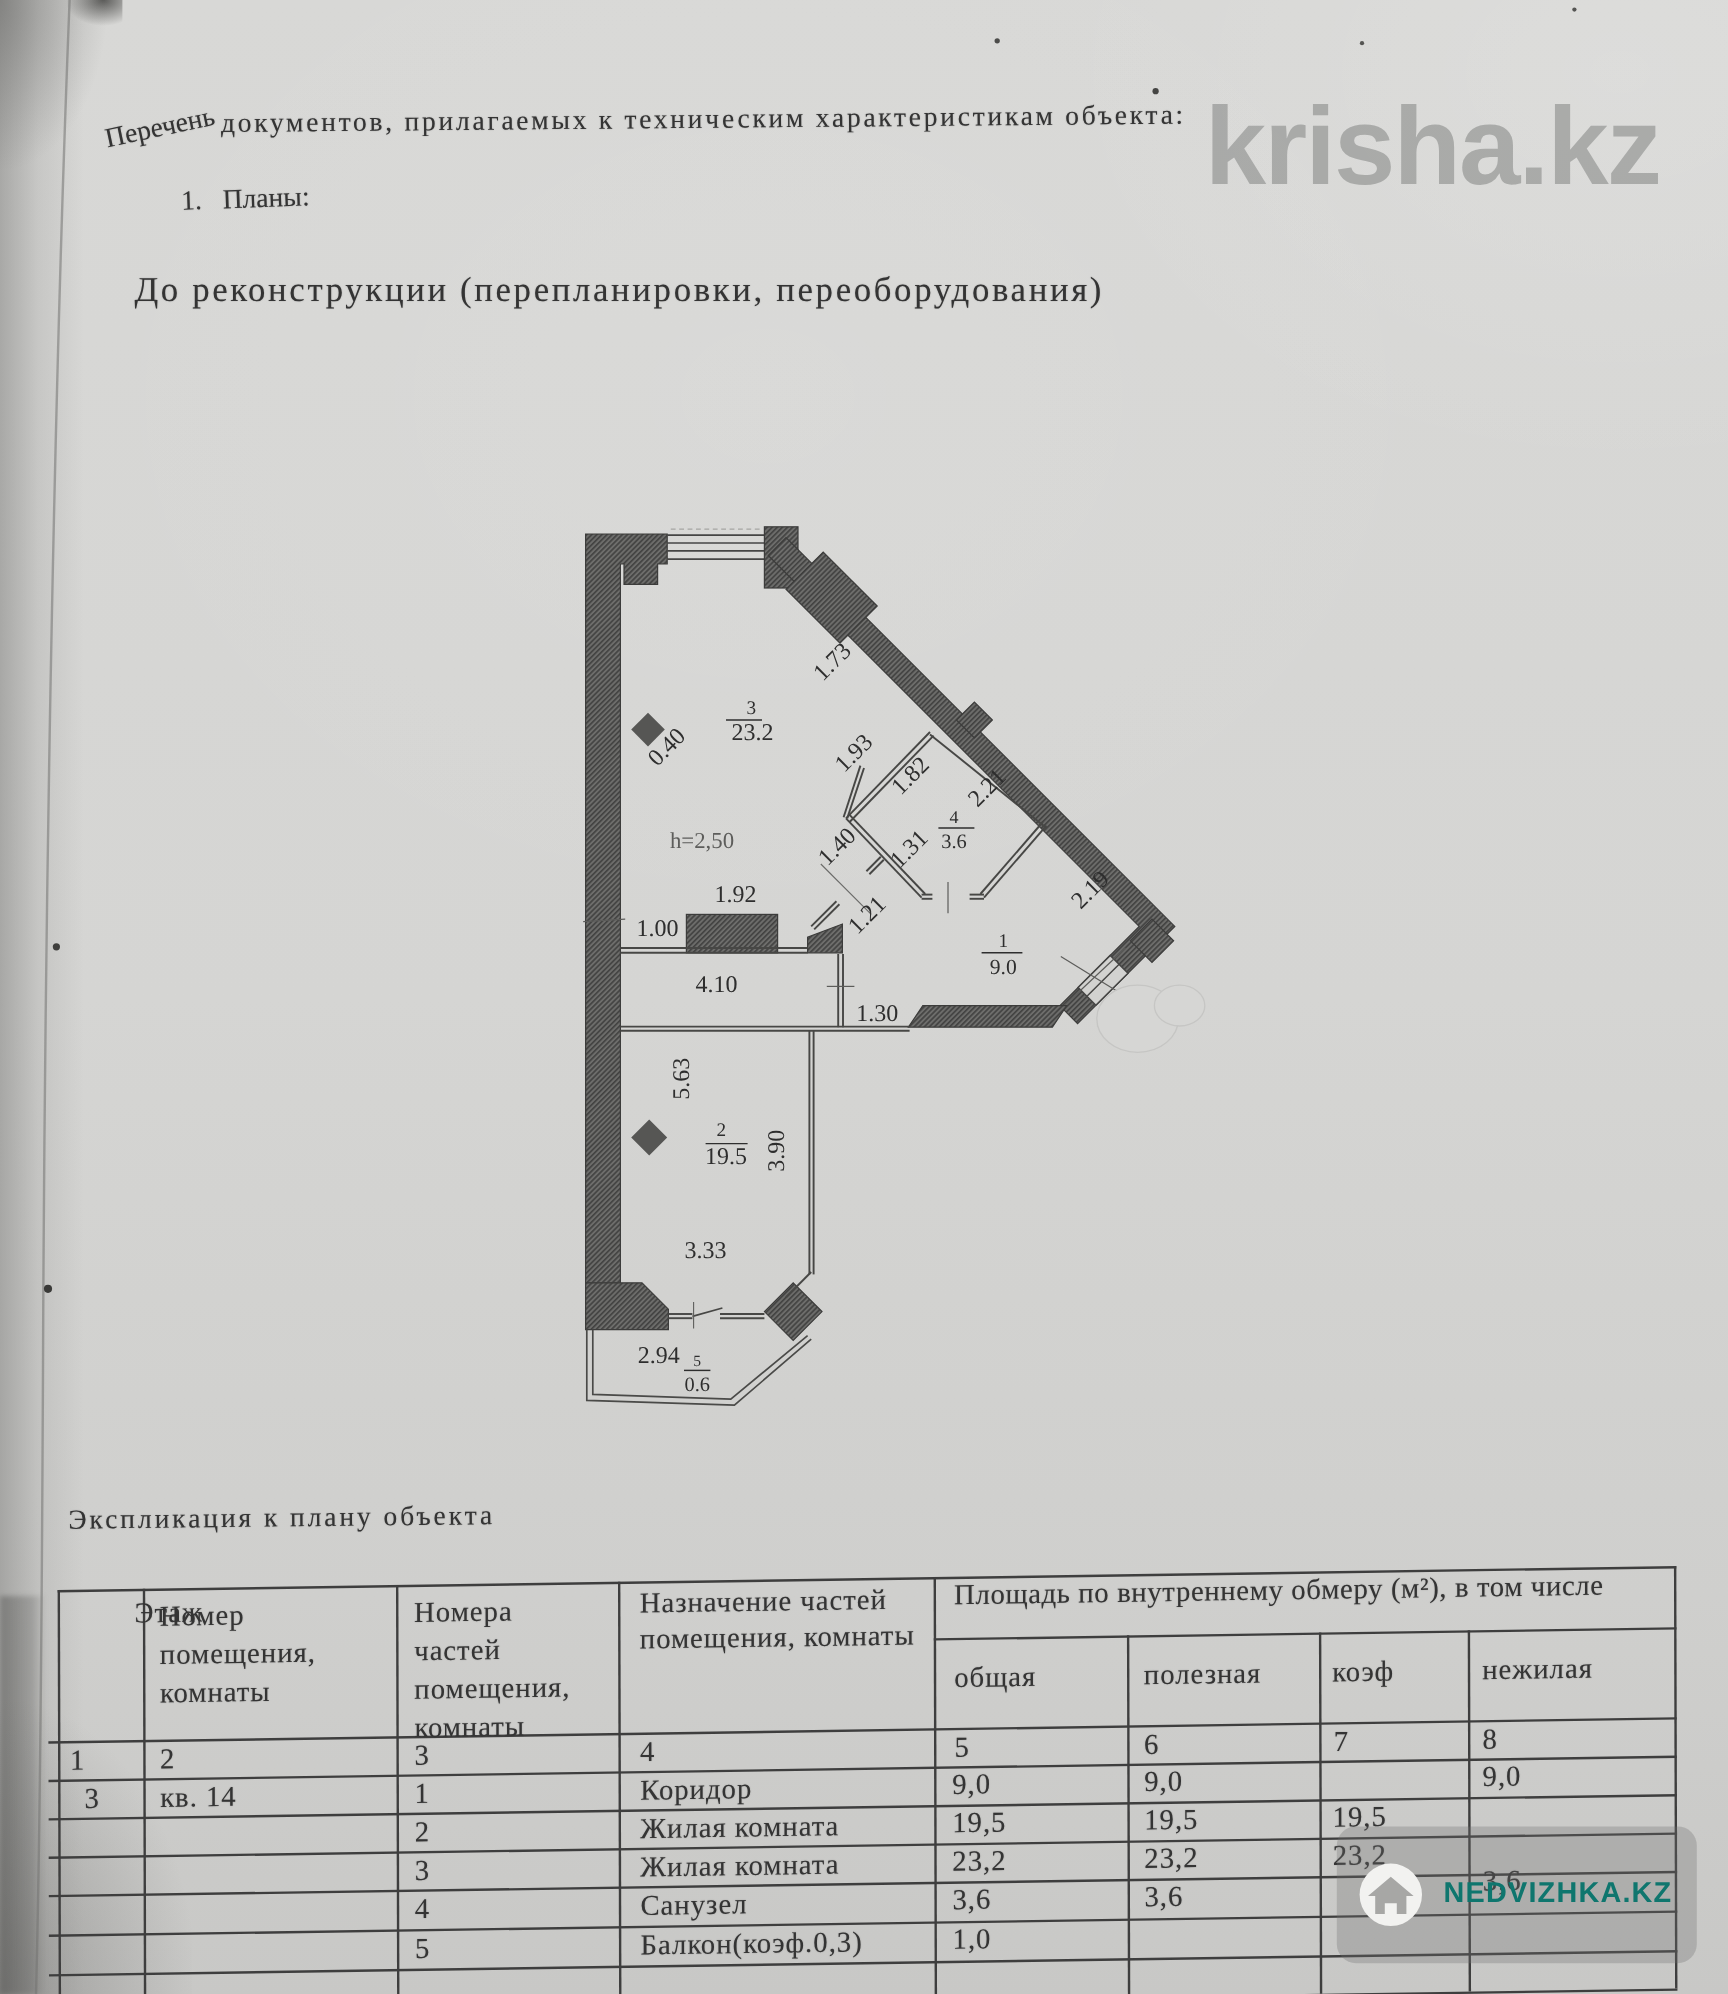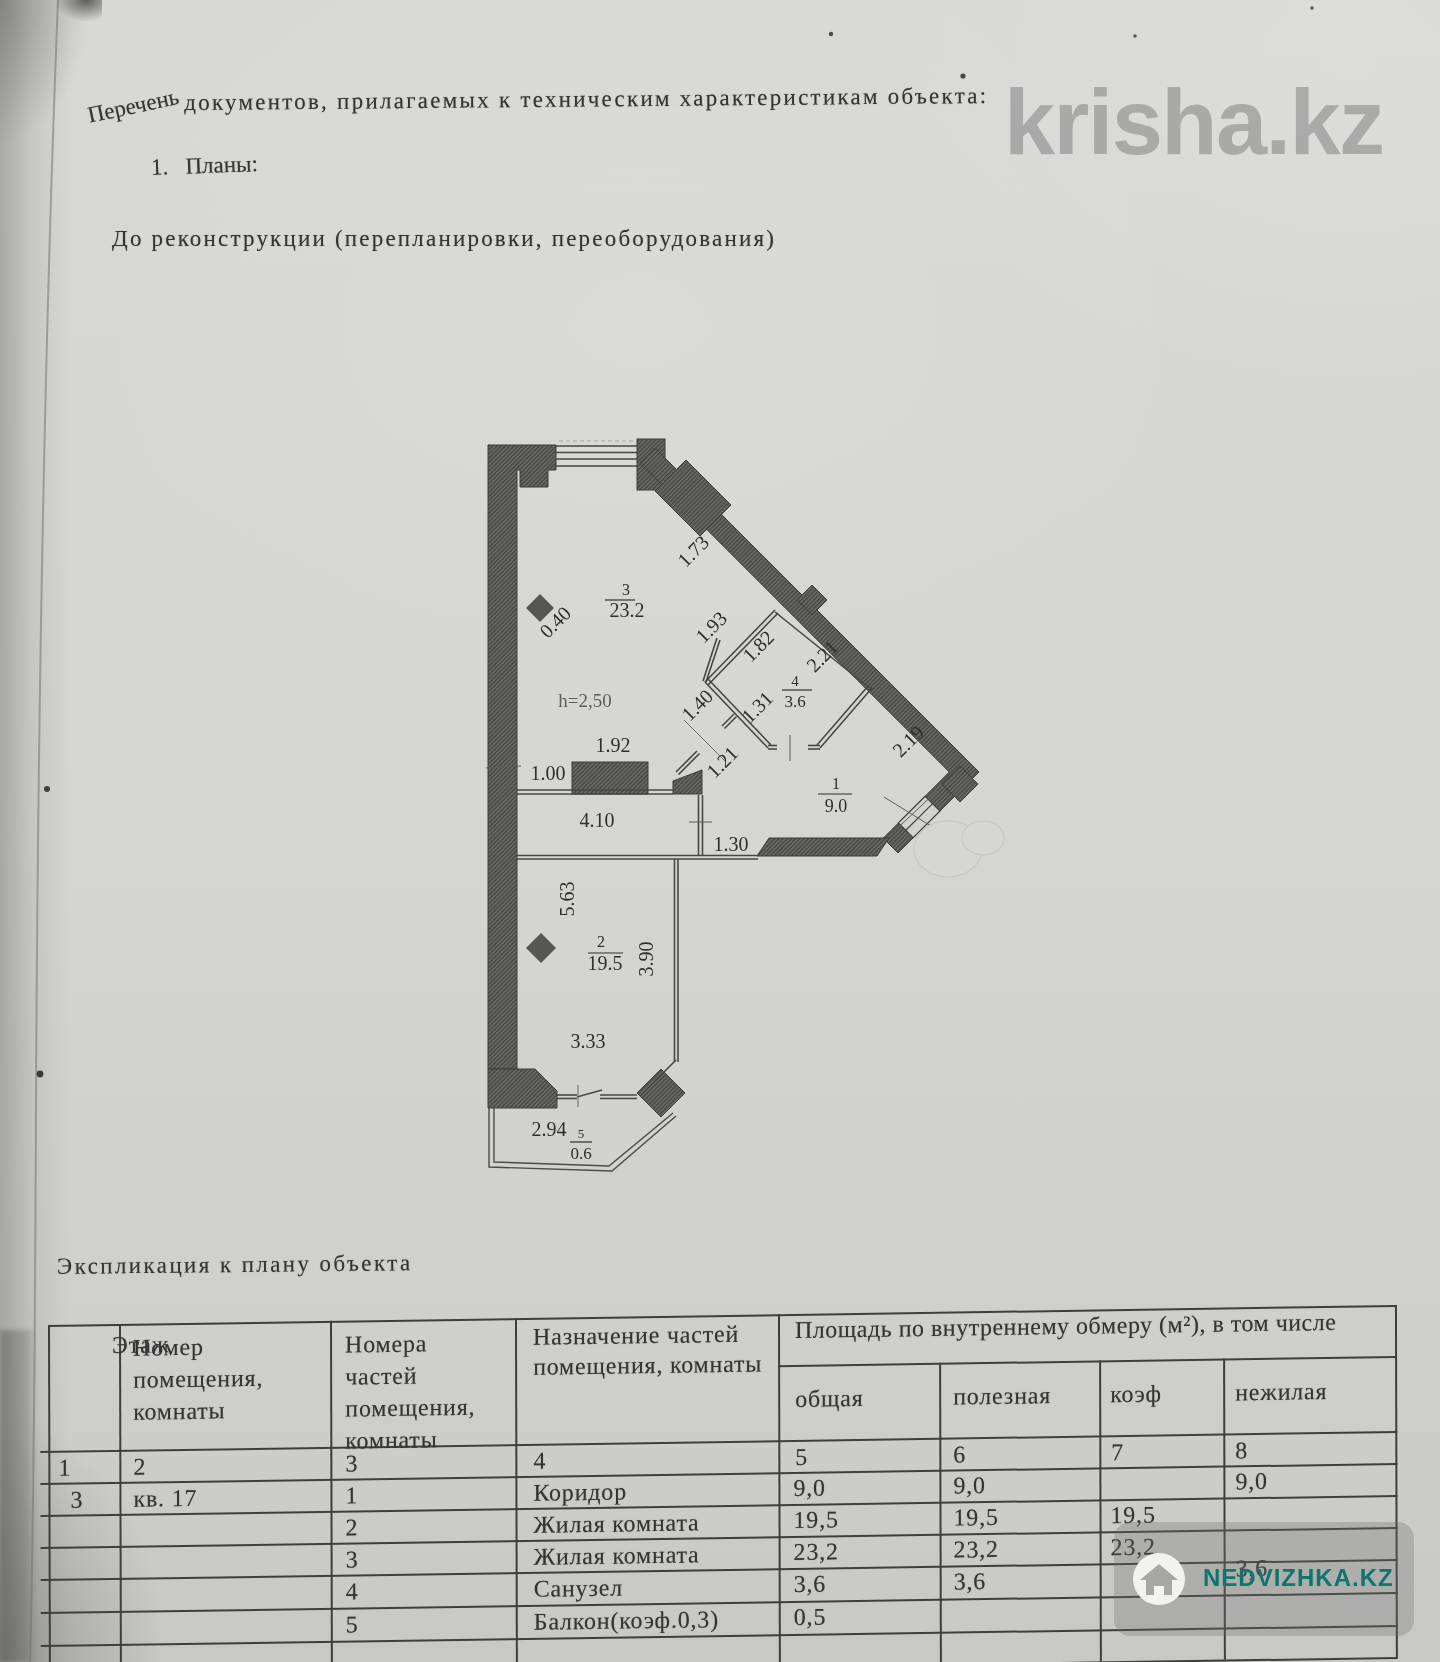--- a/index.html
+++ b/index.html
@@ -26,21 +26,21 @@
 <div class="abs" style="left:0;top:1362px;width:160px;height:300px;background:radial-gradient(220px 330px at 0 100%,rgba(80,80,78,0.38),rgba(80,80,78,0) 75%);"></div>
 
 <div class="abs doc" style="left:88px;top:103px;font-size:23px;transform:rotate(-12deg);transform-origin:0 50%;">Перечень</div>
 
 <div class="abs doc" style="left:184px;top:90px;font-size:23px;letter-spacing:2.25px;transform:rotate(-0.5deg);transform-origin:0 0;">документов, прилагаемых к техническим характеристикам объекта:</div>
 
 <div class="abs" style="left:1004px;top:70px;font-family:'Liberation Sans',sans-serif;font-weight:700;font-size:92px;letter-spacing:-1.6px;color:rgba(136,138,136,0.60);text-align:right;">krisha.kz</div>
 
 <div class="abs doc" style="left:151px;top:153px;font-size:23px;transform:rotate(-2deg);">1.&nbsp;&nbsp;&nbsp;Планы:</div>
 
-<div class="abs doc" style="left:112px;top:226px;font-size:23px;letter-spacing:2.2px;">До реконструкции (перепланировки, переоборудования)</div>
+<div class="abs doc" style="left:112px;top:226px;font-size:29px;letter-spacing:2.2px;">До реконструкции (перепланировки, переоборудования)</div>
 
 <svg class="abs" style="left:0;top:0;" width="1440" height="1662" viewBox="0 0 1440 1662">
 <defs>
 <pattern id="w" width="3" height="3" patternUnits="userSpaceOnUse" patternTransform="rotate(45)">
 <rect width="3" height="3" fill="#6d6d6b"></rect>
 <rect width="1.4" height="3" fill="#434342"></rect>
 </pattern>
 </defs>
 <g stroke="none">
 
@@ -239,21 +239,21 @@
 <div class="abs doc" style="left:10px;top:130px;">1</div>
 <div class="abs doc" style="left:85px;top:130px;">2</div>
 <div class="abs doc" style="left:297px;top:130px;">3</div>
 <div class="abs doc" style="left:485px;top:130px;">4</div>
 <div class="abs doc" style="left:747px;top:130px;">5</div>
 <div class="abs doc" style="left:905px;top:130px;">6</div>
 <div class="abs doc" style="left:1063px;top:130px;">7</div>
 <div class="abs doc" style="left:1187px;top:130px;">8</div>
 
 <div class="abs doc" style="left:22px;top:162px;">3</div>
-<div class="abs doc" style="left:85px;top:162px;">кв. 17</div>
+<div class="abs doc" style="left:85px;top:162px;">кв. 14</div>
 <div class="abs doc" style="left:297px;top:162px;">1</div>
 <div class="abs doc" style="left:485px;top:162px;">Коридор</div>
 <div class="abs doc" style="left:745px;top:161px;">9,0</div>
 <div class="abs doc" style="left:905px;top:161px;">9,0</div>
 <div class="abs doc" style="left:1187px;top:161px;">9,0</div>
 
 <div class="abs doc" style="left:297px;top:194px;">2</div>
 <div class="abs doc" style="left:485px;top:194px;">Жилая комната</div>
 <div class="abs doc" style="left:745px;top:193px;">19,5</div>
 <div class="abs doc" style="left:905px;top:193px;">19,5</div>
@@ -266,21 +266,21 @@
 <div class="abs doc" style="left:1062px;top:225px;">23,2</div>
 
 <div class="abs doc" style="left:297px;top:258px;">4</div>
 <div class="abs doc" style="left:485px;top:258px;">Санузел</div>
 <div class="abs doc" style="left:745px;top:257px;">3,6</div>
 <div class="abs doc" style="left:905px;top:257px;">3,6</div>
 <div class="abs doc" style="left:1187px;top:248px;">3,6</div>
 
 <div class="abs doc" style="left:297px;top:291px;">5</div>
 <div class="abs doc" style="left:485px;top:291px;">Балкон(коэф.0,3)</div>
-<div class="abs doc" style="left:745px;top:290px;">0,5</div>
+<div class="abs doc" style="left:745px;top:290px;">1,0</div>
 </div>
 
 <div class="abs" style="left:1114px;top:1522px;width:300px;height:114px;background:rgba(110,110,108,0.30);border-radius:16px;"></div>
 <div class="abs" style="left:1133px;top:1553px;width:52px;height:52px;border-radius:50%;background:#f2f2f0;"></div>
 <svg class="abs" style="left:1133px;top:1553px;" width="52" height="52" viewBox="0 0 52 52">
 <path d="M26 11 L45 27 L39 27 L39 42 L13 42 L13 27 L7 27 Z M21 33 h10 v9 h-10 Z" fill="#a7a7a5" fill-rule="evenodd"></path>
 </svg>
 <div class="abs" style="left:1203px;top:1564px;font-family:'Liberation Sans',sans-serif;font-weight:700;font-size:24px;letter-spacing:1px;color:#0f766e;">NEDVIZHKA.KZ</div>
 
 </body></html>

